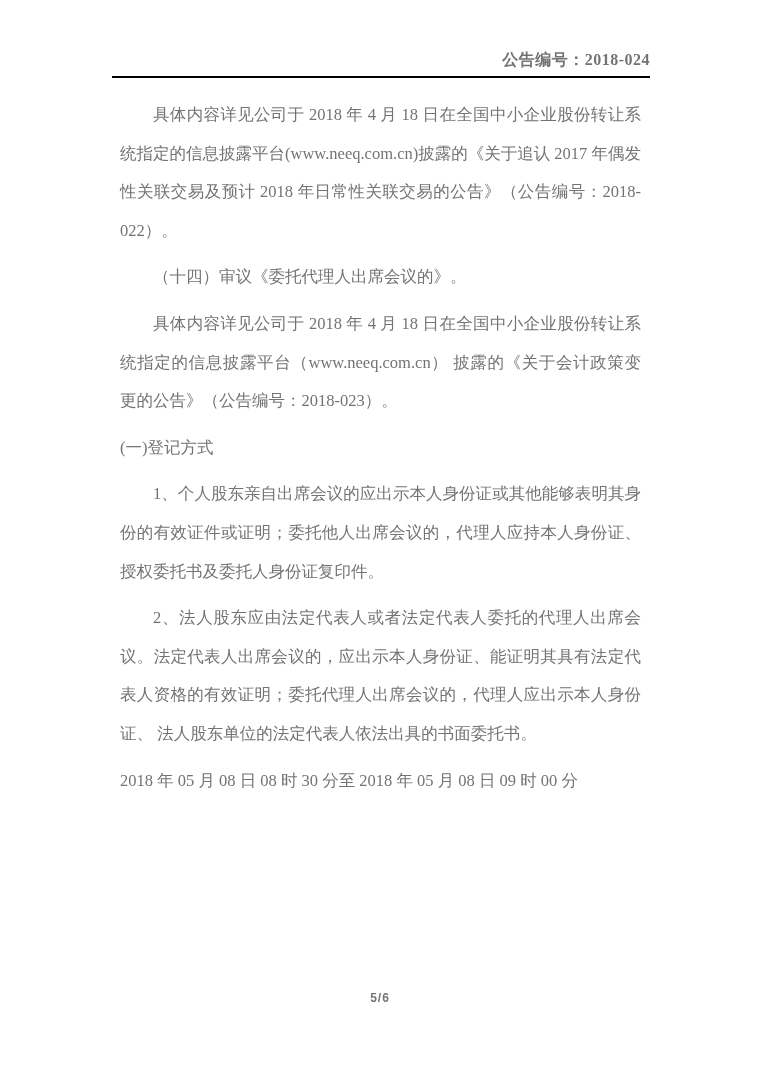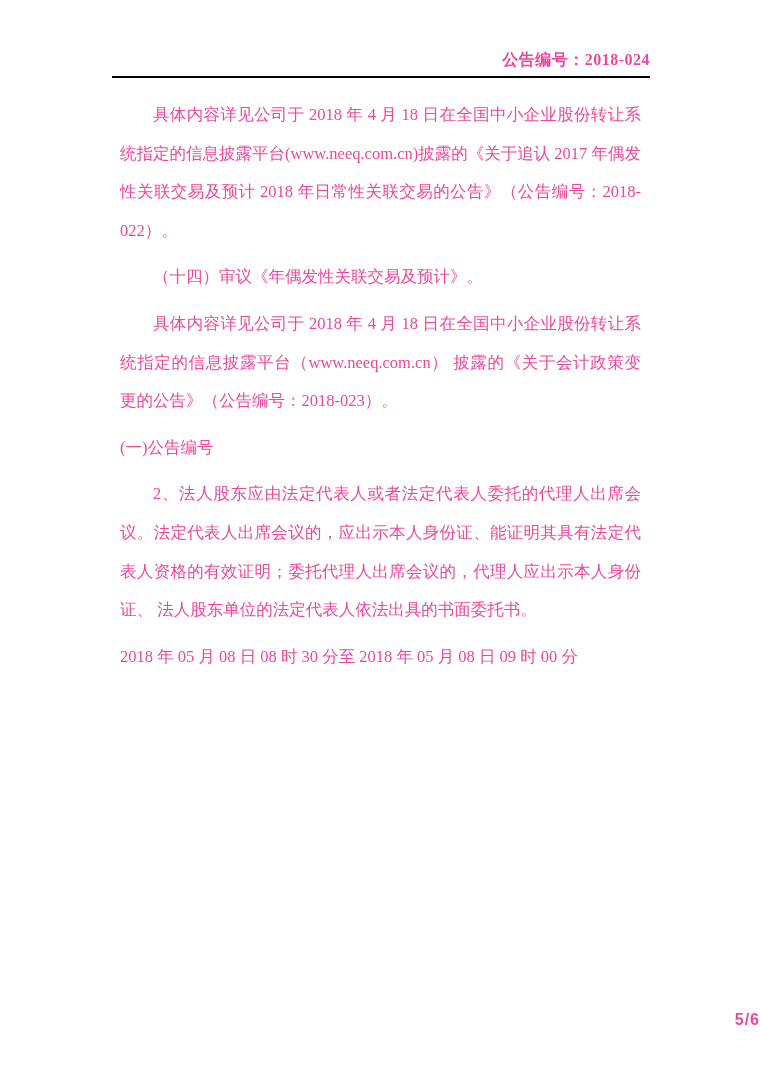--- a/index.html
+++ b/index.html
@@ -5,21 +5,21 @@
   html, body {
     margin: 0;
     padding: 0;
     background: #ffffff;
   }
   .page {
     position: relative;
     width: 760px;
     height: 1075px;
     background: #ffffff;
-    color: #ec4899;
+    color: #737373;
     font-family: "Liberation Serif", "DejaVu Serif", serif;
     overflow: hidden;
   }
   .page-header {
     position: absolute;
     left: 112px;
     right: 110px;
     top: 50px;
     text-align: right;
     border-bottom: 2px solid #000000;
@@ -54,42 +54,42 @@
     text-align: left;
   }
   .plain {
     text-align: left;
   }
   .page-footer {
     position: absolute;
     left: 0;
     width: 100%;
     top: 991px;
-    text-align: right;
+    text-align: center;
     font-family: "Liberation Sans", "DejaVu Sans", sans-serif;
-    font-size: 16px;
+    font-size: 12px;
     font-weight: bold;
     letter-spacing: 1px;
-    margin-top: 20px;
   }
 </style>
 </head>
 <body>
 
 <div class="page">
 
   <div class="page-header">
     <span class="announcement-no">公告编号：2018-024</span>
   </div>
 
   <div class="page-body">
     <p class="para indent">具体内容详见公司于 2018 年 4 月 18 日在全国中小企业股份转让系统指定的信息披露平台(www.neeq.com.cn)披露的《关于追认 2017 年偶发性关联交易及预计 2018 年日常性关联交易的公告》（公告编号：2018-022）。</p>
-    <p class="para indent">（十四）审议《年偶发性关联交易及预计》。</p>
+    <p class="para indent">（十四）审议《委托代理人出席会议的》。</p>
     <p class="para indent">具体内容详见公司于 2018 年 4 月 18 日在全国中小企业股份转让系统指定的信息披露平台（www.neeq.com.cn） 披露的《关于会计政策变更的公告》（公告编号：2018-023）。</p>
-    <p class="para plain">(一)公告编号</p>
+    <p class="para plain">(一)登记方式</p>
+    <p class="para indent">1、个人股东亲自出席会议的应出示本人身份证或其他能够表明其身份的有效证件或证明；委托他人出席会议的，代理人应持本人身份证、授权委托书及委托人身份证复印件。</p>
     <p class="para indent">2、法人股东应由法定代表人或者法定代表人委托的代理人出席会议。法定代表人出席会议的，应出示本人身份证、能证明其具有法定代表人资格的有效证明；委托代理人出席会议的，代理人应出示本人身份证、 法人股东单位的法定代表人依法出具的书面委托书。</p>
     <p class="para plain">2018 年 05 月 08 日 08 时 30 分至 2018 年 05 月 08 日 09 时 00 分</p>
   </div>
 
   <div class="page-footer">
     <span>5/6</span>
   </div>
 
 </div>
 

